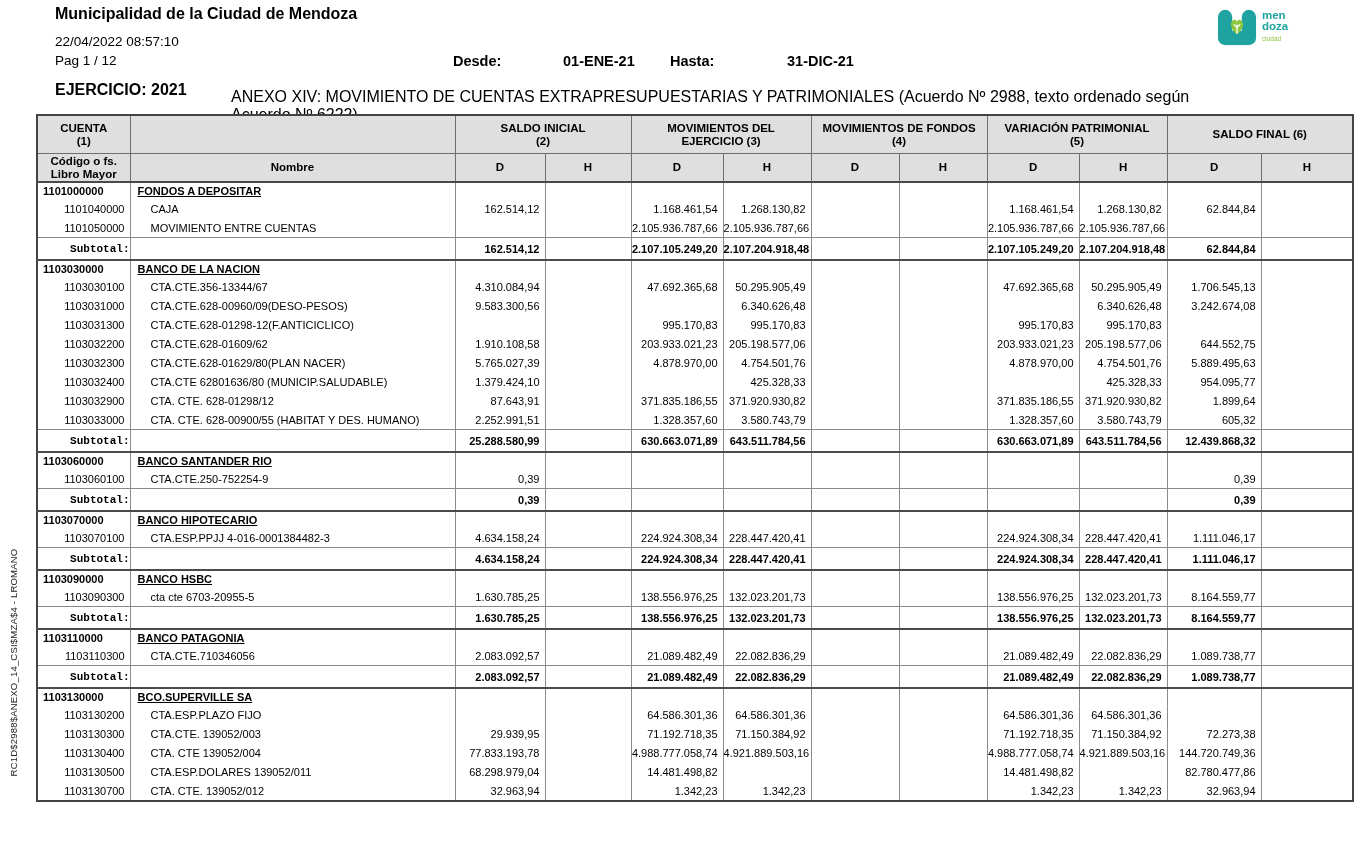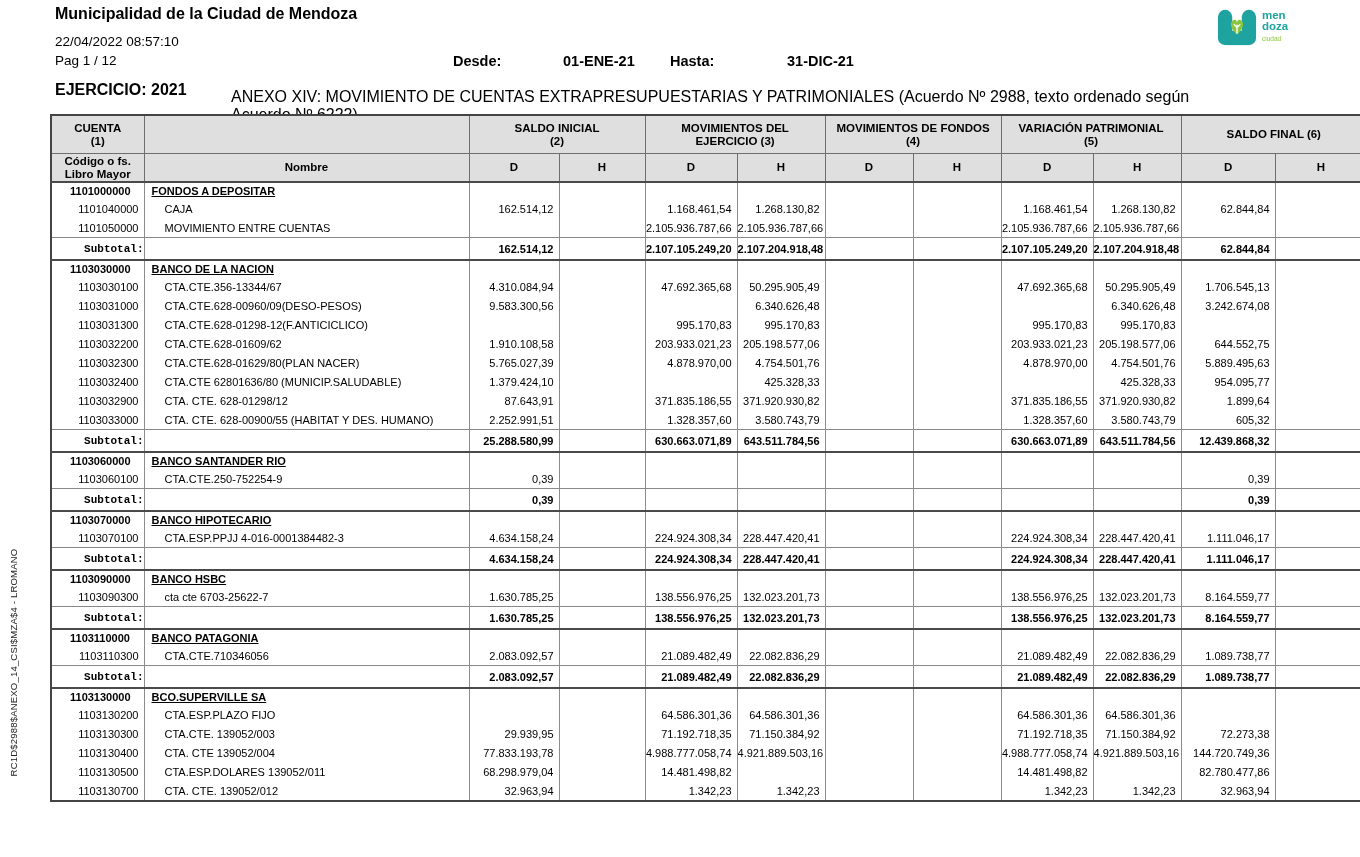--- a/index.html
+++ b/index.html
@@ -20,35 +20,35 @@
   .logo{position:absolute;left:1216px;top:7px;display:flex;align-items:flex-start;}
   .logo-text{margin-left:4px;line-height:11px;font-weight:bold;font-size:11.5px;margin-top:3px;}
   .logo-l1,.logo-l2{color:#1ea3a0;}
   .logo-l3{color:#8cc63f;font-size:6.5px;font-weight:normal;line-height:7px;}
   
   .side-code{
     position:absolute;left:-117px;top:657px;width:260px;text-align:center;
     transform:rotate(-90deg);font-size:9.5px;color:#222;letter-spacing:0.2px;
   }
   
-  .tbl-wrap{position:absolute;left:50px;top:114px;width:1184px;}
+  .tbl-wrap{position:absolute;left:36px;top:114px;width:1184px;}
   table{border-collapse:collapse;table-layout:fixed;width:1316px;font-size:11px;}
   td,th{padding:0;margin:0;overflow:hidden;vertical-align:middle;}
   th{background:#dfdfdf;font-weight:bold;font-size:11.5px;text-align:center;
      border-right:1px solid #6e6e6e;border-bottom:1px solid #6e6e6e;white-space:pre-line;line-height:13px;}
   td{border-right:1px solid #8c8c8c;white-space:nowrap;}
   table{border:2px solid #444;}
   thead tr.h1 th{height:37px;}
   thead tr.h2 th{height:27px;}
   tbody tr.r-group td{border-top:2px solid #4a4a4a;height:16px;}
   tbody tr.r-acct td{height:19px;}
   tbody tr.r-sub td{border-top:1px solid #888;height:21px;font-weight:bold;}
   td.name{padding-left:20px;text-align:left;}
   td.gname{font-weight:bold;text-decoration:underline;padding-left:7px;}
-  td.gcode{font-weight:bold;text-align:left;padding-left:18px;}
+  td.gcode{font-weight:bold;text-align:left;padding-left:5px;}
   td.acode{text-align:right;padding-right:5px;}
   td.num{text-align:right;padding-right:5px;}
   td.subl{font-weight:bold;text-align:right;padding-left:9px;font-family:Liberation Mono, monospace;}
 </style>
 </head>
 <body>
 
 <div class="page">
 
   <div class="org">Municipalidad de la Ciudad de Mendoza</div>
@@ -419,21 +419,21 @@
             <td class="num"></td>
             <td class="num"></td>
             <td class="num"></td>
             <td class="num"></td>
             <td class="num"></td>
             <td class="num"></td>
             <td class="num"></td>
           </tr>
           <tr class="r-acct">
             <td class="acode">1103090300</td>
-            <td class="name">cta cte 6703-25622-7</td>
+            <td class="name">cta cte 6703-20955-5</td>
             <td class="num">1.630.785,25</td>
             <td class="num"></td>
             <td class="num">138.556.976,25</td>
             <td class="num">132.023.201,73</td>
             <td class="num"></td>
             <td class="num"></td>
             <td class="num">138.556.976,25</td>
             <td class="num">132.023.201,73</td>
             <td class="num">8.164.559,77</td>
             <td class="num"></td>

